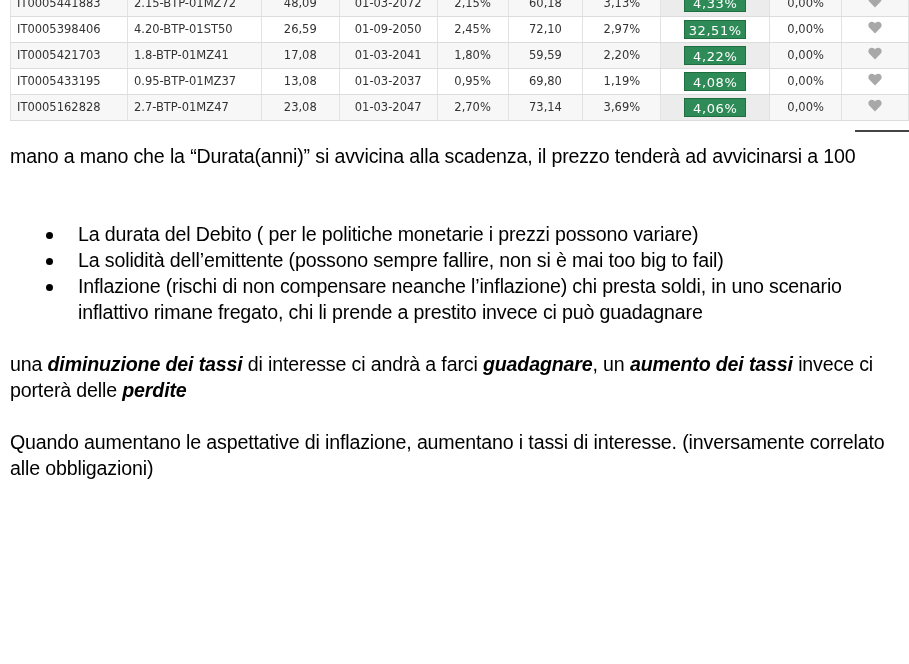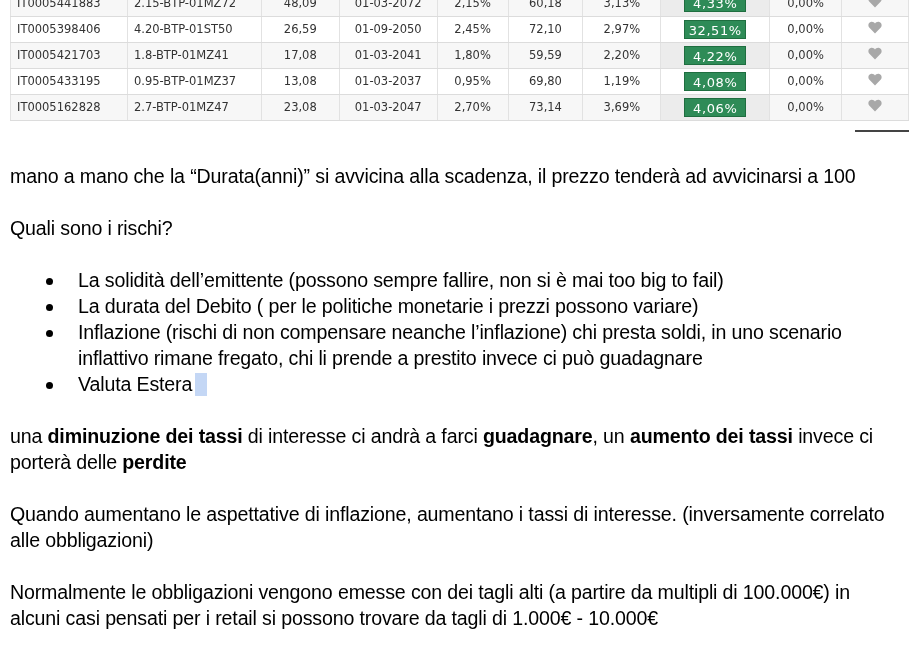--- a/index.html
+++ b/index.html
@@ -36,31 +36,31 @@
   .badge {
     display: inline-block; width: 62px; height: 19px; line-height: 19px;
     background: #2e8b57; color: #fff; border: 1px solid #1f6e40;
     font-size: 13px; letter-spacing: 0.6px; text-align: center;
   }
   .heart { display: inline-block; width: 14px; height: 13px; }
   .heart svg { display: block; }
   .table-cut { position: absolute; left: 855px; top: 130px; width: 54px; height: 2px; background: #444; }
 
   
-  .doc { position: absolute; left: 10px; top: 163px; width: 895px; font-size: 19.6px; line-height: 26px; letter-spacing: -0.15px; }
+  .doc { position: absolute; left: 10px; top: 143px; width: 895px; font-size: 19.6px; line-height: 26px; letter-spacing: -0.15px; }
   .doc p { margin: 0; }
   .gap { height: 26px; }
   .bullets { list-style: none; margin-left: 68px; }
   .bullets li { position: relative; }
   .bullets li::before {
     content: ""; position: absolute; left: -32px; top: 11px; width: 7px; height: 7px;
     border-radius: 50%; background: #000;
   }
   .cursor-sel { display: inline-block; width: 12px; height: 23px; background: #c4d7f5; vertical-align: -5px; margin-left: 3px; }
-  b { font-weight: bold; }
+  b { font-weight: bold; font-style: italic; }
 </style>
 </head>
 <body>
 
 <div class="table-wrap">
   <table class="bonds">
     <tbody id="bond-body">
         <tr>
           <td class="c-isin">IT0005441883</td>
           <td class="c-desc">2.15-BTP-01MZ72</td>
@@ -132,27 +132,24 @@
               </svg></span></td>
         </tr>
       </tbody>
   </table>
 </div>
 <div class="table-cut"></div>
 
 <div class="doc">
   <p>mano a mano che la “Durata(anni)” si avvicina alla scadenza, il prezzo tenderà ad avvicinarsi a 100</p>
   <div class="gap"></div>
-  <p>Quali sono i rischi?</p>
   <div class="gap"></div>
   <ul class="bullets">
+    <li>La durata del Debito ( per le politiche monetarie i prezzi possono variare)</li>
     <li>La solidità dell’emittente (possono sempre fallire, non si è mai too big to fail)</li>
-    <li>La durata del Debito ( per le politiche monetarie i prezzi possono variare)</li>
     <li>Inflazione (rischi di non compensare neanche l’inflazione) chi presta soldi, in uno scenario inflattivo rimane fregato, chi li prende a prestito invece ci può guadagnare</li>
-    <li><span>Valuta Estera</span><span class="cursor-sel"></span></li>
   </ul>
   <div class="gap"></div>
   <p><span>una </span><b>diminuzione dei tassi</b><span> di interesse ci andrà a farci </span><b>guadagnare</b><span>, un </span><b>aumento dei tassi</b><span> invece ci porterà delle </span><b>perdite</b></p>
   <div class="gap"></div>
   <p>Quando aumentano le aspettative di inflazione, aumentano i tassi di interesse. (inversamente correlato alle obbligazioni)</p>
   <div class="gap"></div>
-  <p>Normalmente le obbligazioni vengono emesse con dei tagli alti (a partire da multipli di 100.000€) in alcuni casi pensati per i retail si possono trovare da tagli di 1.000€ - 10.000€</p>
 </div>
 
 </body></html>

